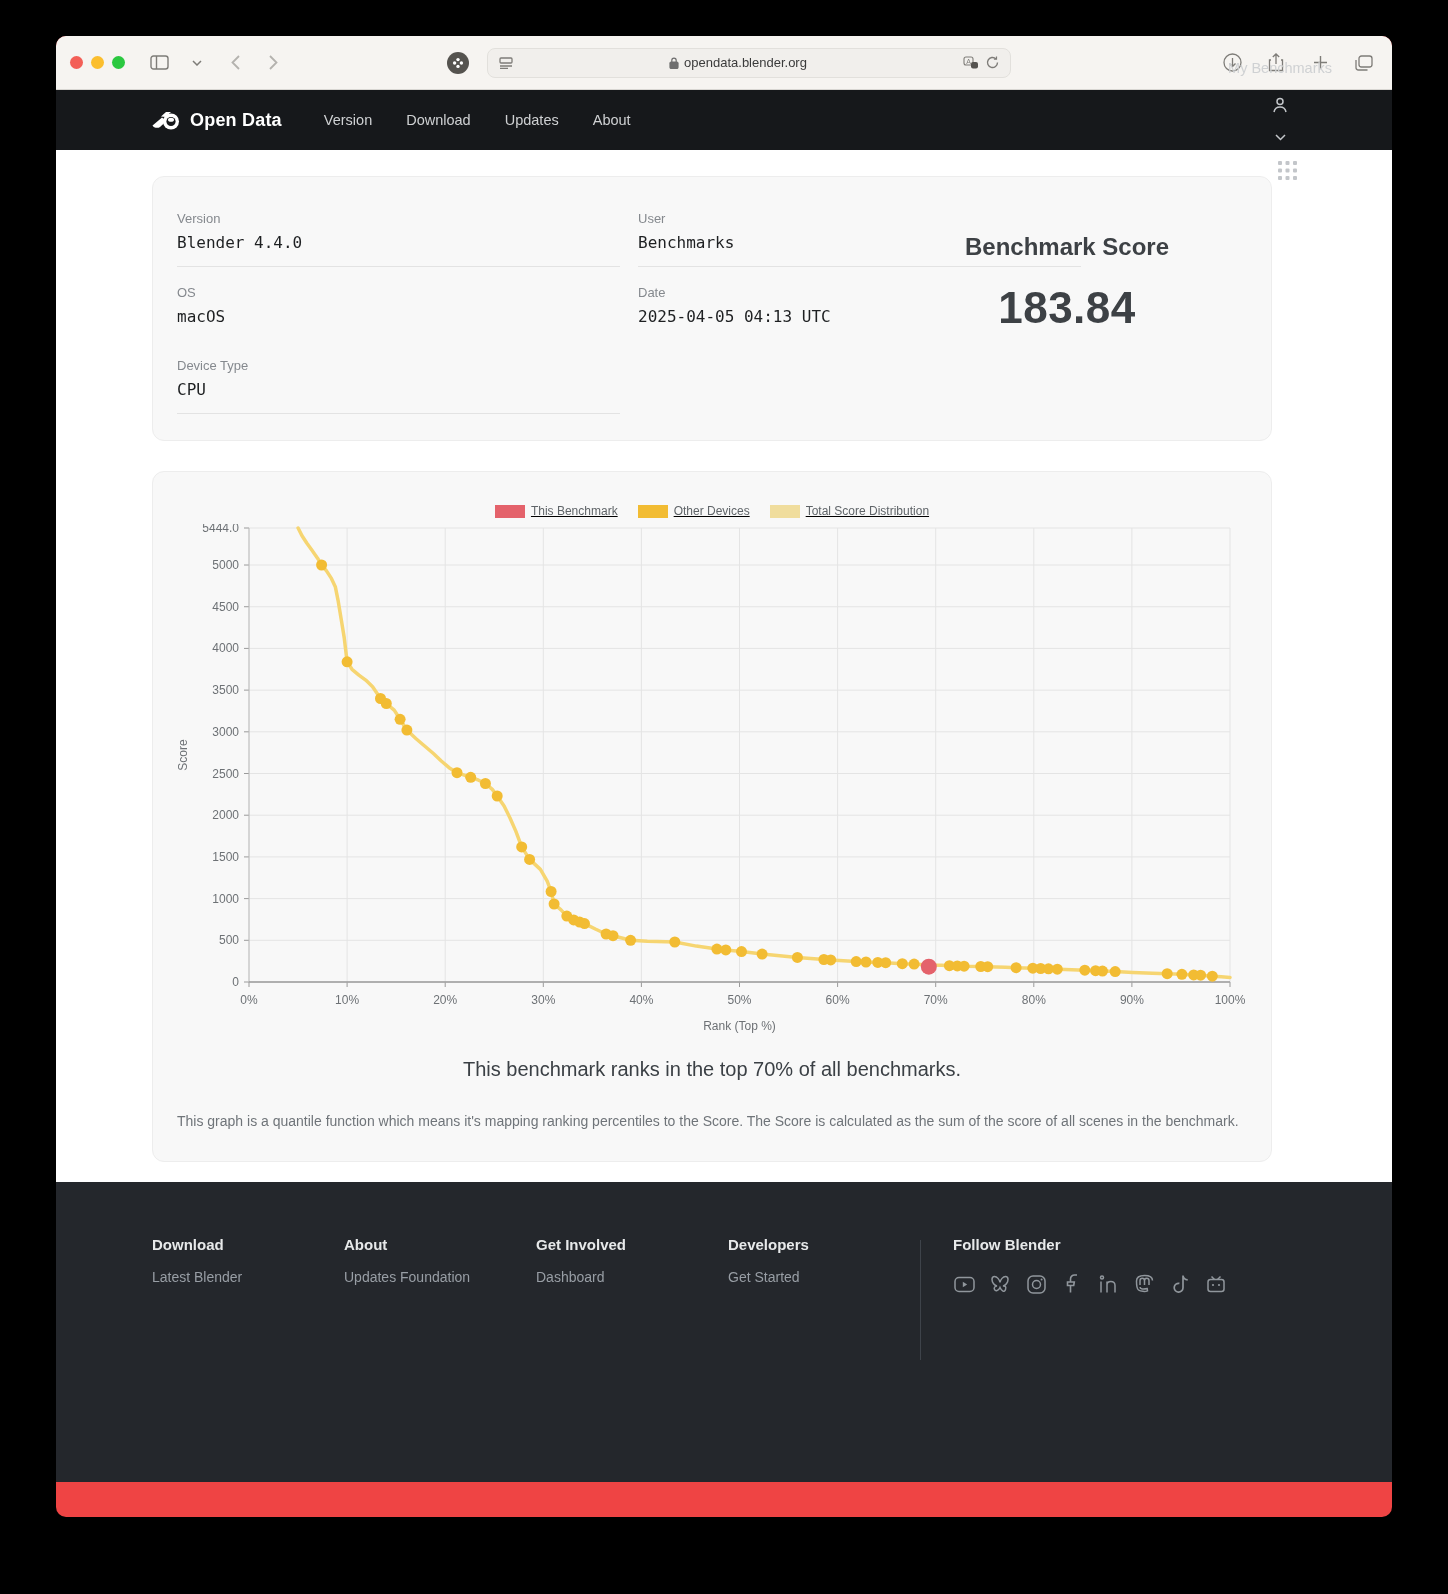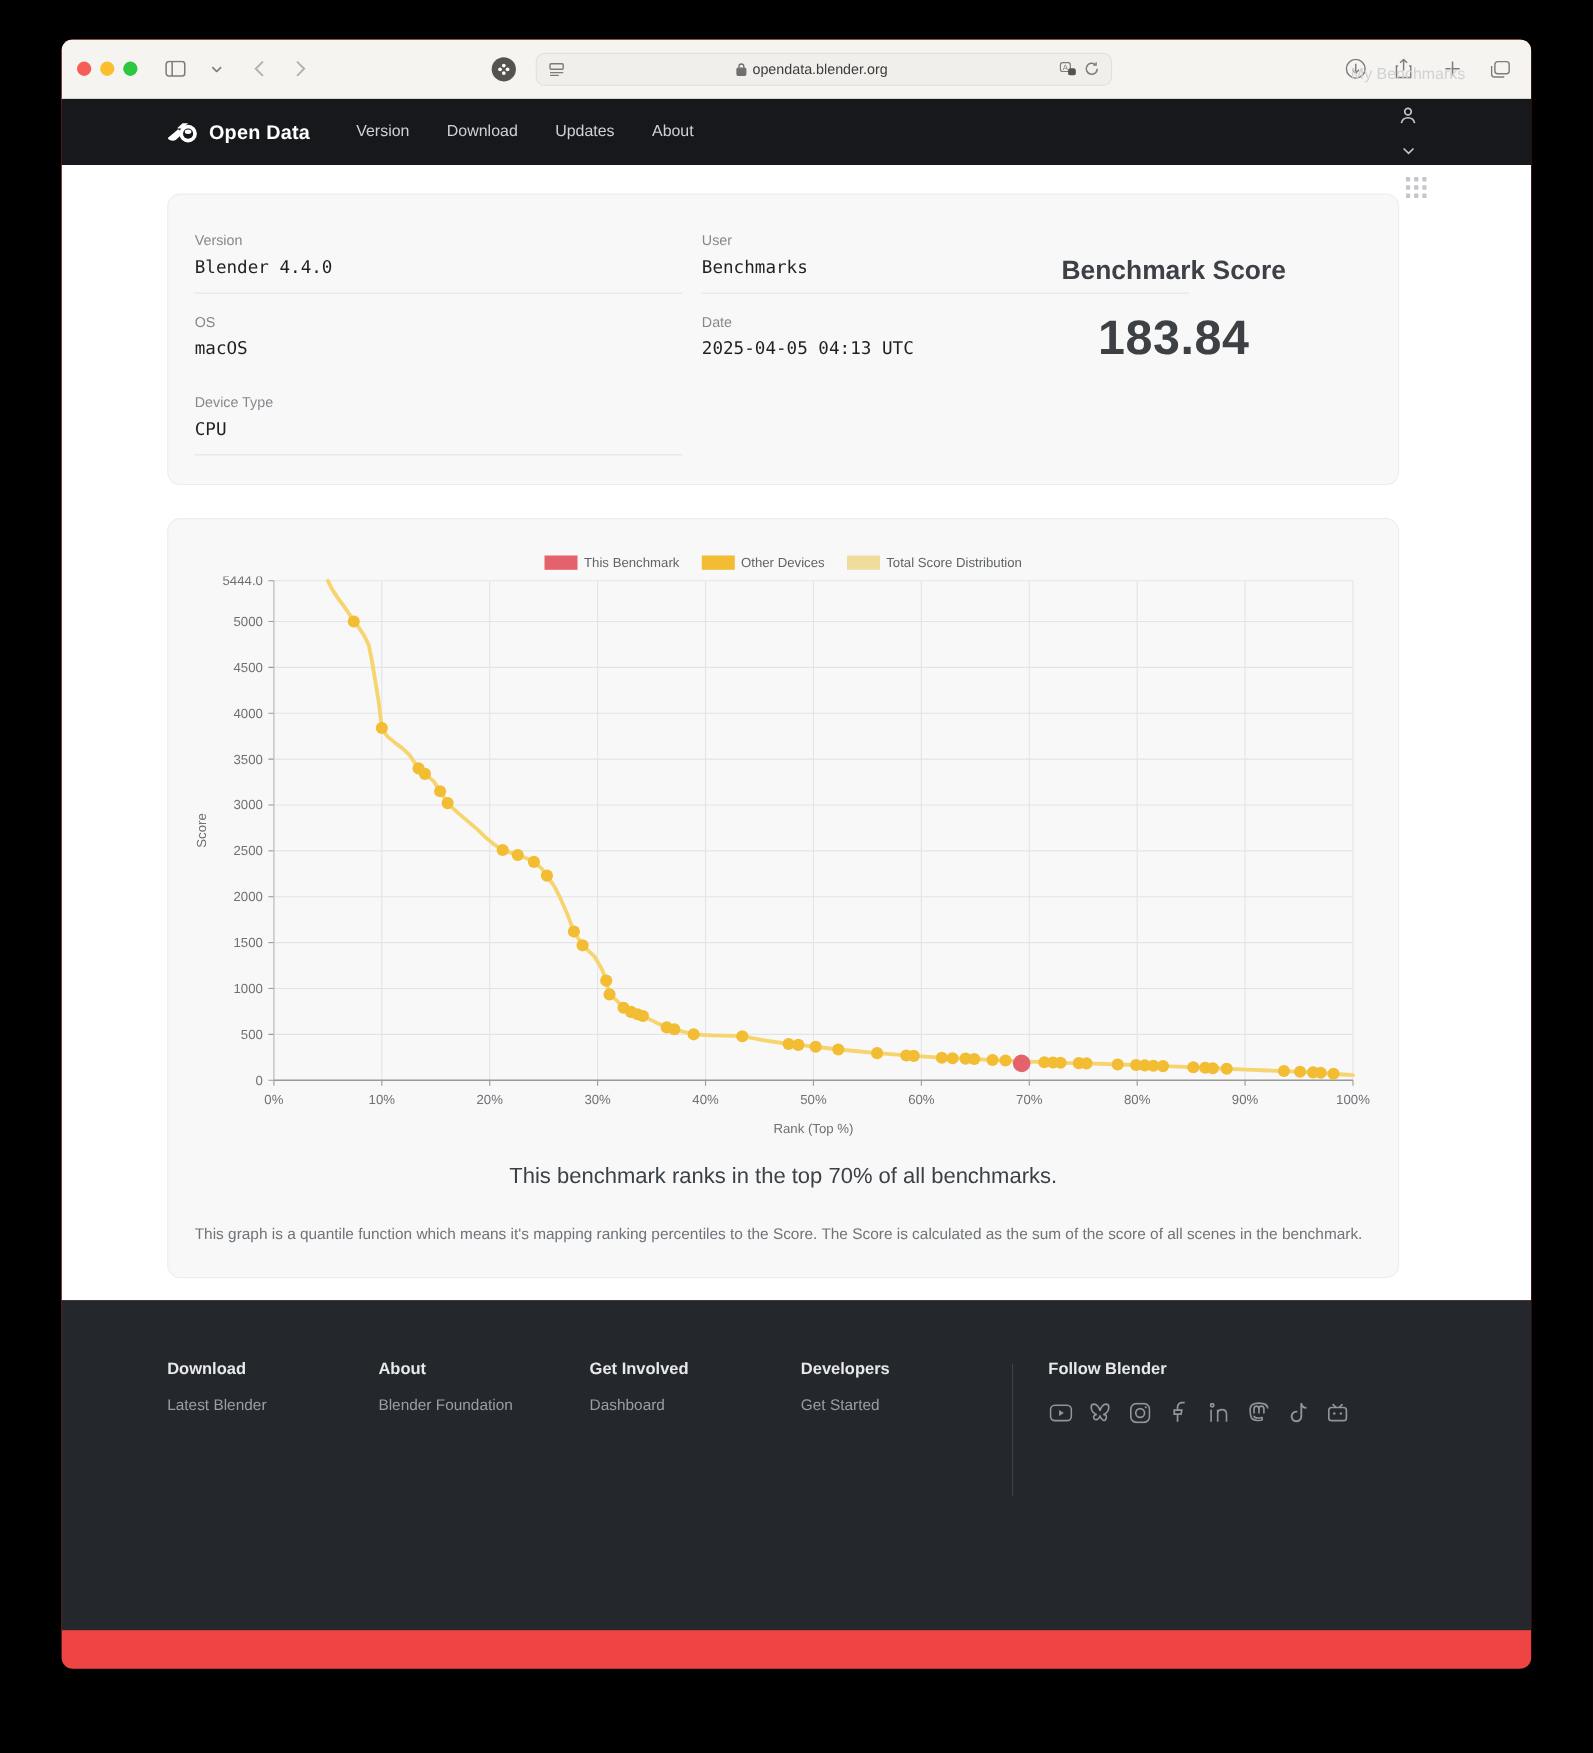--- a/index.html
+++ b/index.html
@@ -50,21 +50,21 @@
   .cell { padding:8px 0 14px 0; border-bottom:1px solid #e3e3e3; margin-bottom:10px; }
   .cell.no-sep { border-bottom:none; }
   .cell .lbl { font-size:13px; color:#85898e; margin-bottom:7px; }
   .cell .val { font-family:"DejaVu Sans Mono", monospace; font-size:16px; color:#1e2022; }
   .score-block { flex:1; text-align:center; padding-top:30px; }
   .score-title { font-size:24px; font-weight:700; color:#3d4145; margin-bottom:22px; }
   .score-value { font-size:44px; font-weight:700; color:#3d4145; letter-spacing:.5px; }
 
   
   .chart-card { margin-top:30px; padding-bottom:26px; }
-  .legend { display:flex; justify-content:center; align-items:center; gap:20px; padding-top:32px; }
+  .legend { display:flex; justify-content:center; align-items:center; gap:20px; padding-top:32px;text-decoration:underline; }
   .legend-item { display:flex; align-items:center; gap:6px; }
   .legend-swatch { width:30px; height:13px; display:inline-block; }
   .legend-label { font-size:12px; color:#5f6468; }
   .chart-wrap { padding:6px 0 0 0; }
   svg.chart { display:block; }
   svg.chart text.tick { font-family:"Liberation Sans", sans-serif; font-size:12px; fill:#6d7175; }
   svg.chart text.axis-label { font-family:"Liberation Sans", sans-serif; font-size:12px; fill:#6d7175; }
   .rank-text { text-align:center; font-size:20px; color:#3b4045; margin-top:22px; }
   .chart-desc { margin:26px 24px 0 24px; font-size:14px; color:#6f7479; line-height:2; }
 
@@ -430,21 +430,21 @@
 
   <div class="footer">
     <div class="footer-inner">
       <div class="f-col">
         <div class="f-head">Download</div>
         <div class="f-link">Latest Blender</div>
 
       </div>
       <div class="f-col">
         <div class="f-head">About</div>
-        <div class="f-link">Blender Foundation</div>
+        <div class="f-link">Updates Foundation</div>
 
       </div>
       <div class="f-col">
         <div class="f-head">Get Involved</div>
         <div class="f-link">Dashboard</div>
 
       </div>
       <div class="f-col">
         <div class="f-head">Developers</div>
         <div class="f-link">Get Started</div>

